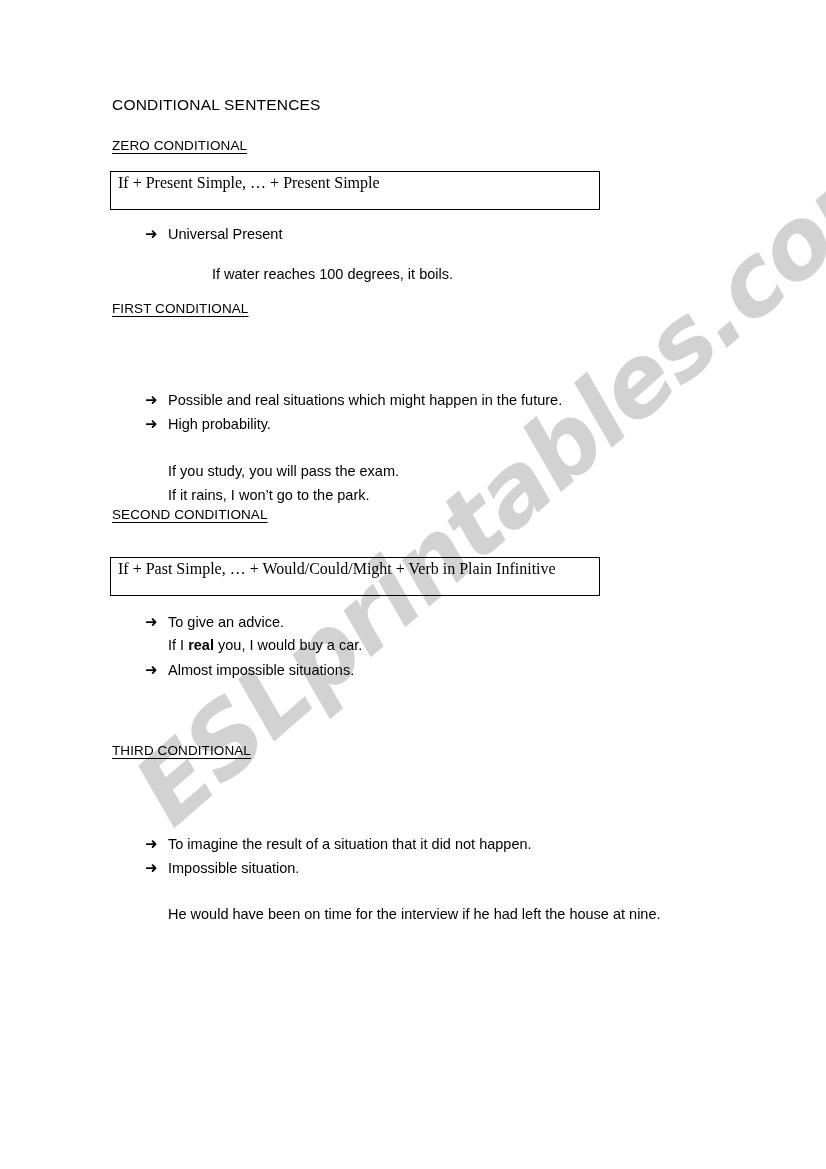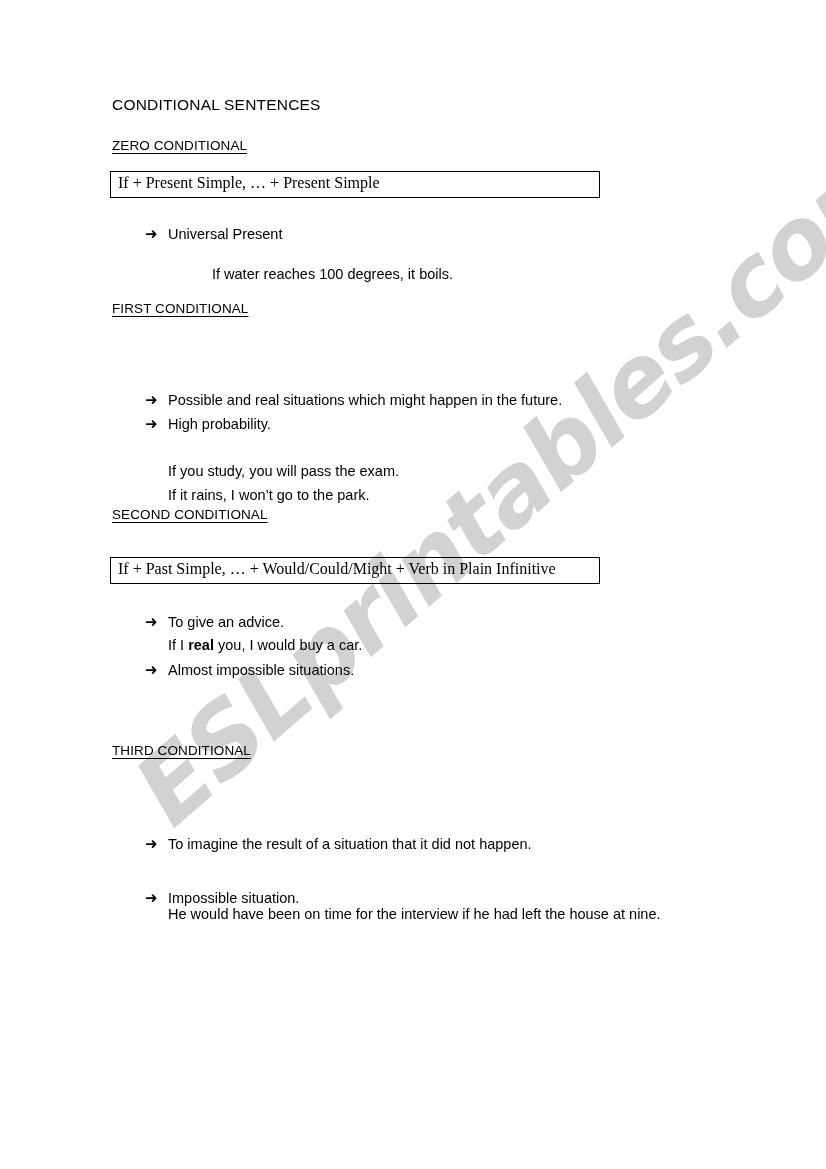--- a/index.html
+++ b/index.html
@@ -66,21 +66,21 @@
     letter-spacing: 0.1px;
     text-decoration: underline;
     text-underline-offset: 3px;
     white-space: nowrap;
   }
 
   .formula-box {
     position: absolute;
     left: 110px;
     width: 490px;
-    height: 27px;
+    height: 39px;
     border: 1.6px solid #000000;
     box-sizing: border-box;
     background: transparent;
     text-align: center;
   }
 
   .formula-text {
     position: absolute;
     left: 7px;
     top: 1px;
@@ -179,21 +179,21 @@
     </div>
 
 
     <div class="section-heading" style="top:743px;">THIRD CONDITIONAL</div>
 
 
     <div class="bullet-row" style="top:835px;">
       <span class="bullet-arrow">➜</span><span>To imagine the result of a situation that it did not happen.</span>
     </div>
 
-    <div class="bullet-row" style="top:859px;margin-top:30px;">
+    <div class="bullet-row" style="top:859px;">
       <span class="bullet-arrow">➜</span><span>Impossible situation.</span>
     </div>
 
 
     <div class="example-line" style="top:906px;">He would have been on time for the interview if he had left the house at nine.</div>
 
   </div>
 </div>
 
 </body></html>

